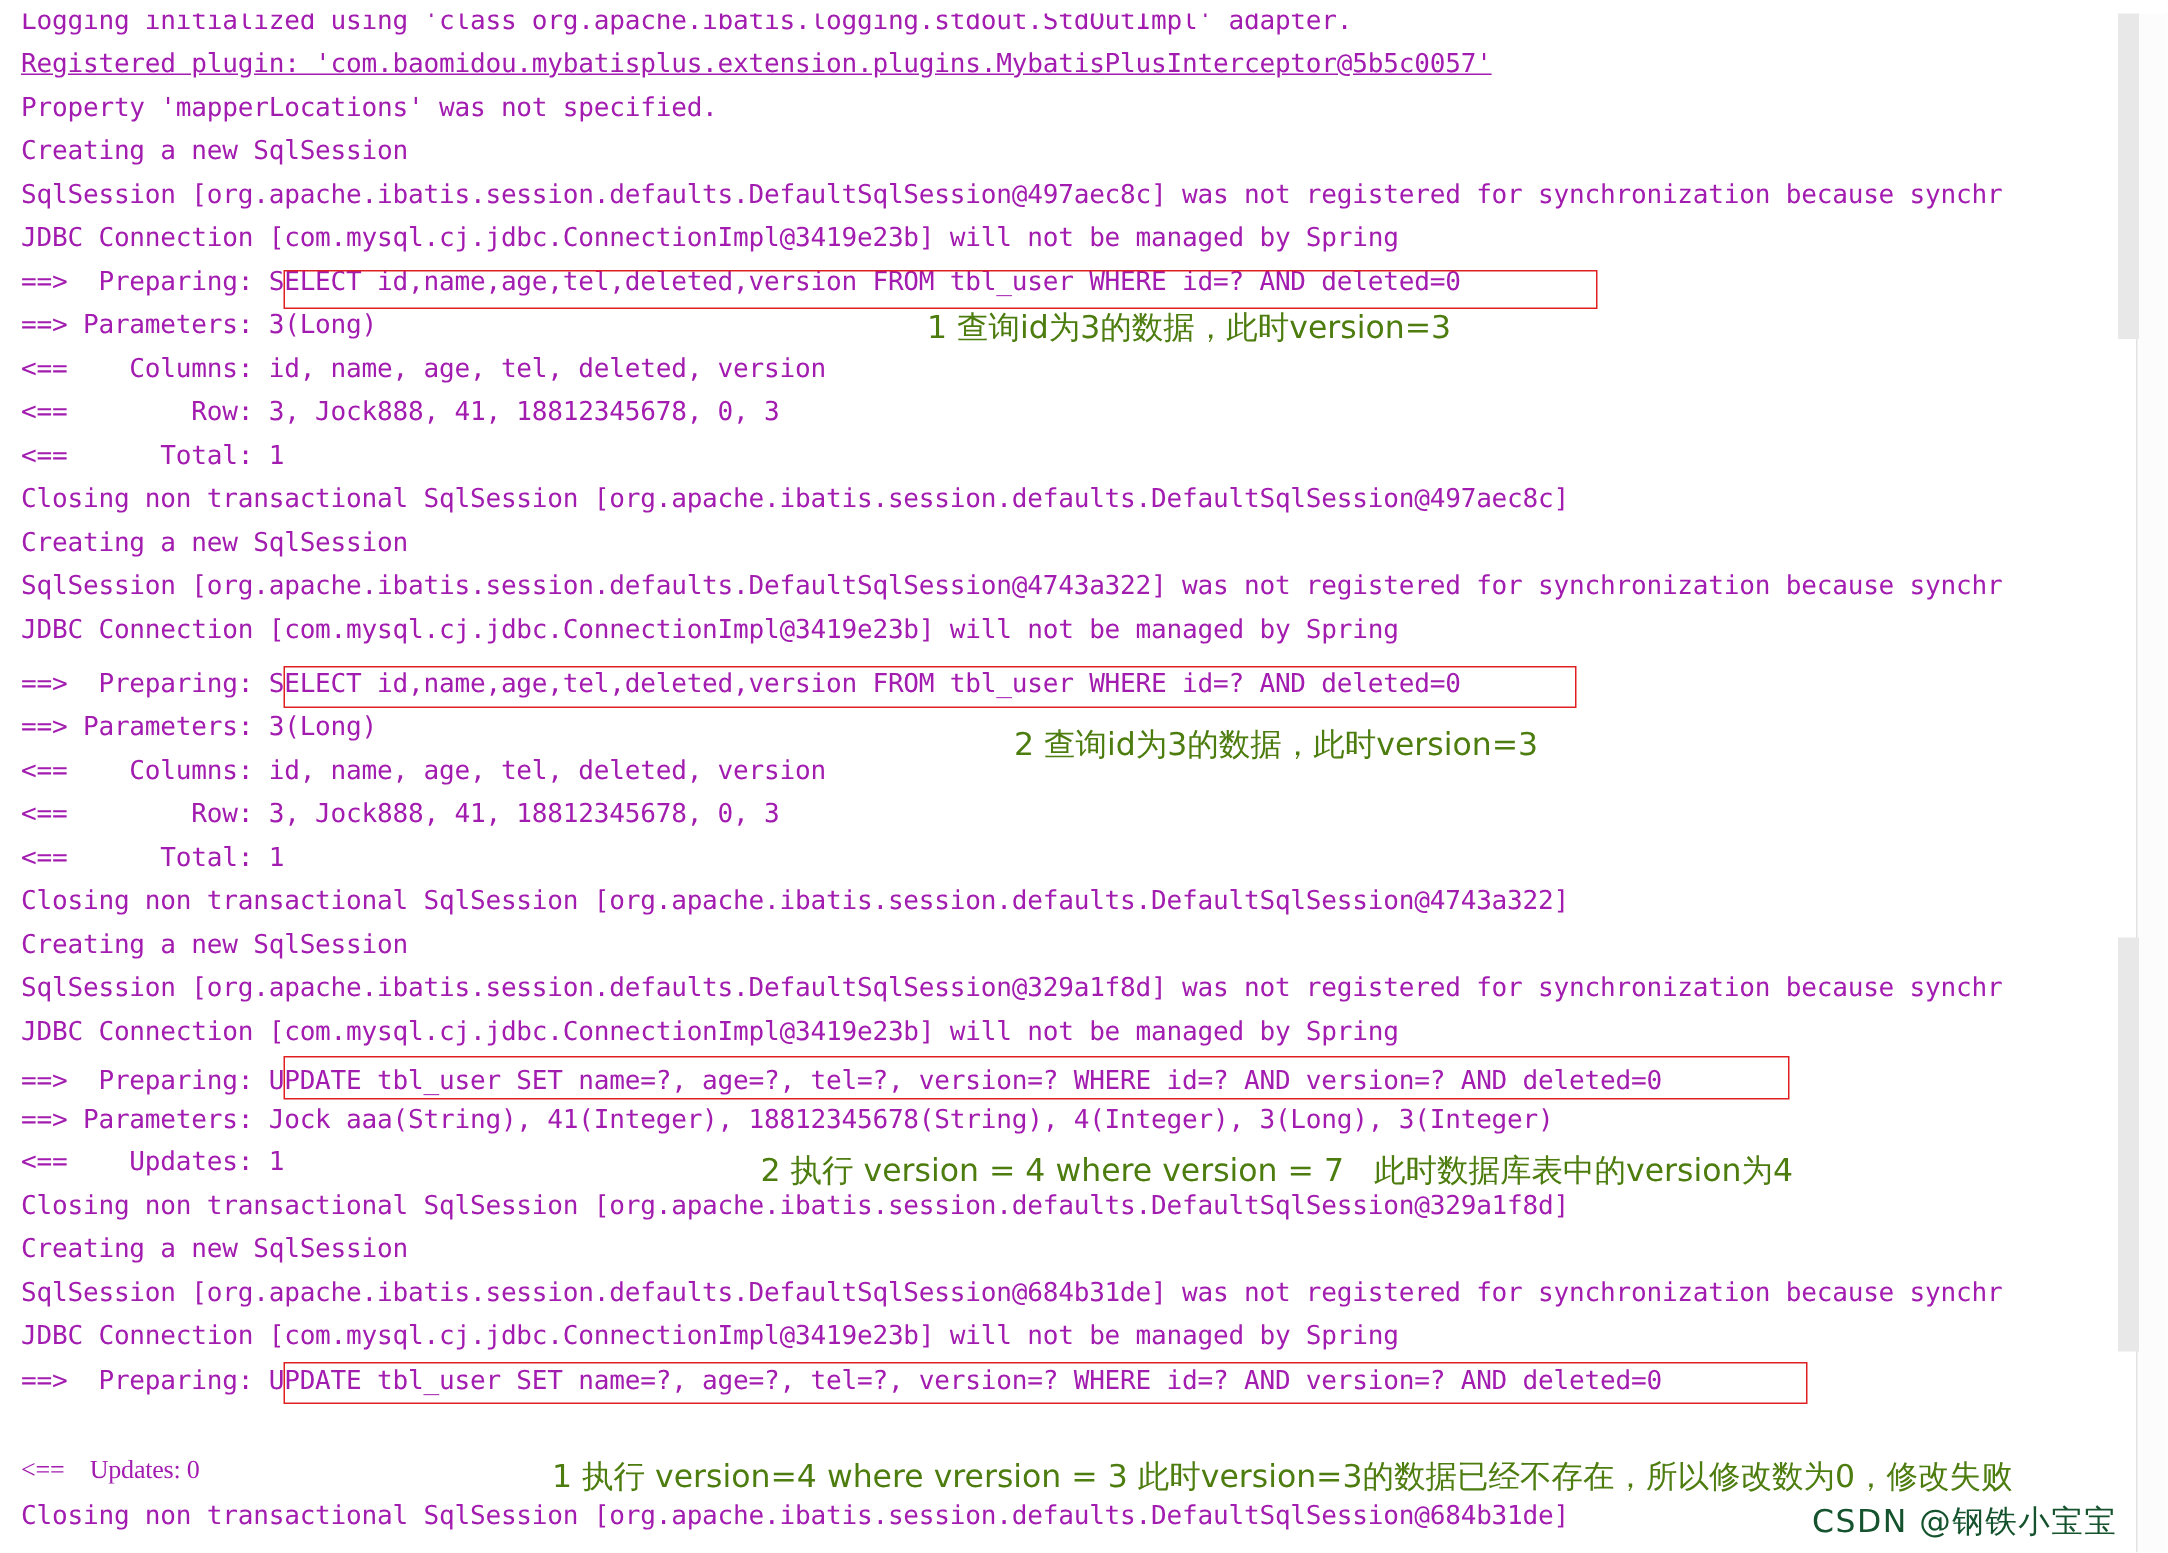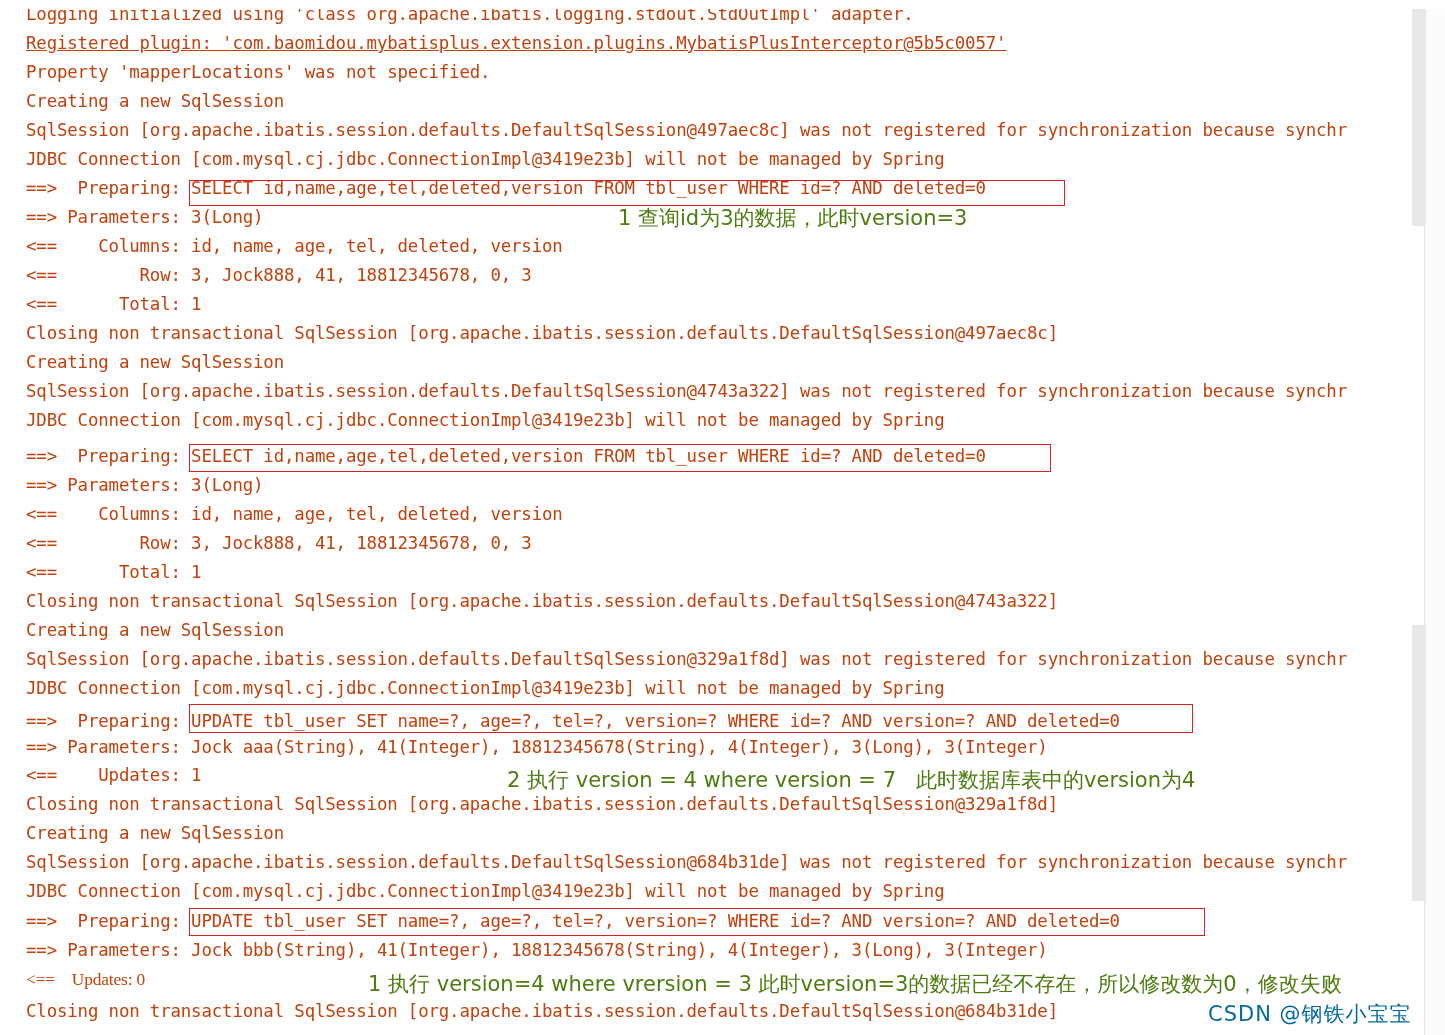--- a/index.html
+++ b/index.html
@@ -19,26 +19,26 @@
     position: relative;
     width: 1445px;
     height: 1035px;
     background: #ffffff;
     overflow: hidden;
   }
 
   
   .log-line {
     position: absolute;
-    left: 26px;
+    left: 14px;
     white-space: pre;
     font-family: "DejaVu Sans Mono", "Liberation Mono", monospace;
     font-size: 17.4px;
     line-height: 20px;
-    color: #c2410c;
+    color: #a21caf;
     letter-spacing: -0.15px;
   }
 
   
   .sql-box {
     position: absolute;
     border: 1.6px solid #e02020;
     box-sizing: border-box;
     pointer-events: none;
     background: transparent;
@@ -63,21 +63,21 @@
   }
   .scroll-thumb {
     position: absolute;
     background: #e8e8e8;
     border-radius: 0px;
   }
 
   
   .watermark {
     position: absolute;
-    color: #0369a1;
+    color: #14532d;
     font-family: "DejaVu Sans", "Liberation Sans", sans-serif;
     font-size: 21px;
     white-space: pre;
     letter-spacing: 1px;
   }
 
   
   .clip-top {
     position: absolute;
     left: 0;
@@ -117,30 +117,30 @@
   <div class="log-line" style="top:649px;">SqlSession [org.apache.ibatis.session.defaults.DefaultSqlSession@329a1f8d] was not registered for synchronization because synchr</div>
   <div class="log-line" style="top:678px;">JDBC Connection [com.mysql.cj.jdbc.ConnectionImpl@3419e23b] will not be managed by Spring</div>
   <div class="log-line" style="top:711px;">==&gt;  Preparing: UPDATE tbl_user SET name=?, age=?, tel=?, version=? WHERE id=? AND version=? AND deleted=0</div>
   <div class="log-line" style="top:737px;">==&gt; Parameters: Jock aaa(String), 41(Integer), 18812345678(String), 4(Integer), 3(Long), 3(Integer)</div>
   <div class="log-line" style="top:765px;">&lt;==    Updates: 1</div>
   <div class="log-line" style="top:794px;">Closing non transactional SqlSession [org.apache.ibatis.session.defaults.DefaultSqlSession@329a1f8d]</div>
   <div class="log-line" style="top:823px;">Creating a new SqlSession</div>
   <div class="log-line" style="top:852px;">SqlSession [org.apache.ibatis.session.defaults.DefaultSqlSession@684b31de] was not registered for synchronization because synchr</div>
   <div class="log-line" style="top:881px;">JDBC Connection [com.mysql.cj.jdbc.ConnectionImpl@3419e23b] will not be managed by Spring</div>
   <div class="log-line" style="top:911px;">==&gt;  Preparing: UPDATE tbl_user SET name=?, age=?, tel=?, version=? WHERE id=? AND version=? AND deleted=0</div>
-  <div class="log-line" style="top:940px;">==&gt; Parameters: Jock bbb(String), 41(Integer), 18812345678(String), 4(Integer), 3(Long), 3(Integer)</div>
   <div class="log-line" style="top:969px;font-family:Liberation Serif, serif;">&lt;==    Updates: 0</div>
   <div class="log-line" style="top:1001px;">Closing non transactional SqlSession [org.apache.ibatis.session.defaults.DefaultSqlSession@684b31de]</div>
 
   <div class="sql-box" style="left:189px; top:180px; width:876px; height:26px;"></div>
   <div class="sql-box" style="left:189px; top:444px; width:862px; height:28px;"></div>
   <div class="sql-box" style="left:189px; top:704px; width:1004px; height:29px;"></div>
   <div class="sql-box" style="left:189px; top:908px; width:1016px; height:28px;"></div>
 
   <div class="annotation" style="left:618px; top:206px;">1 查询id为3的数据，此时version=3</div>
+  <div class="annotation" style="left:676px; top:484px;">2 查询id为3的数据，此时version=3</div>
   <div class="annotation" style="left:507px; top:768px;">2 执行 version = 4 where version = 7   此时数据库表中的version为4</div>
   <div class="annotation" style="left:368px; top:972px;">1 执行 version=4 where vrersion = 3 此时version=3的数据已经不存在，所以修改数为0，修改失败</div>
 
   <div class="scroll-track" style="left:1424px; top:0px; width:21px; height:1035px;"></div>
   <div class="scroll-thumb" style="left:1412px; top:8px; width:14px; height:218px;"></div>
   <div class="scroll-thumb" style="left:1412px; top:625px; width:14px; height:276px;"></div>
 
   <div class="watermark" style="left:1208px; top:1000px;">CSDN @钢铁小宝宝</div>
 
   <div class="clip-top"></div>

